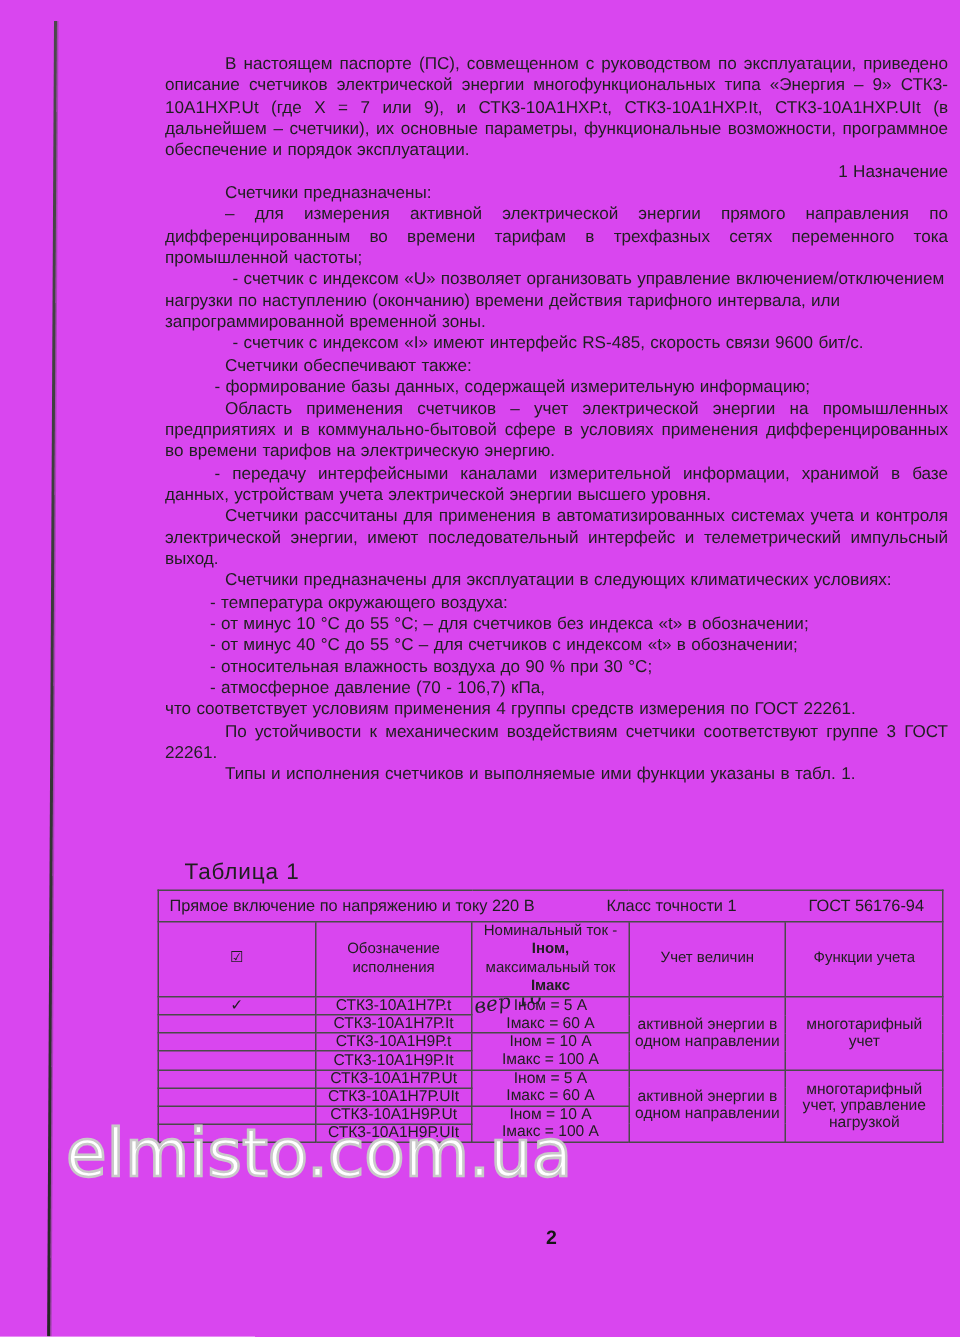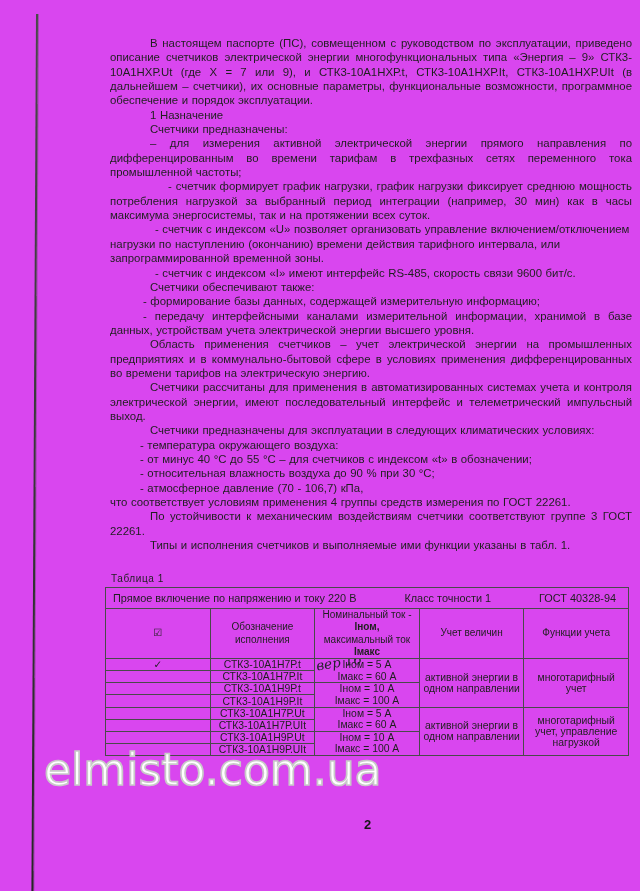--- a/index.html
+++ b/index.html
@@ -16,25 +16,25 @@
     box-shadow:1px 0 0 rgba(70,70,70,0.35);
   }
   .content{position:absolute; left:110px; top:36px; width:522px;}
   .content p{
     margin:0; font-size:11.4px; line-height:14.35px; color:#1f1f1f;
     word-spacing:0.4px;
   }
   .j{text-align:justify;}
   .i40{text-indent:40px}.i45{text-indent:45px}.i58{text-indent:58px}
   .i33{text-indent:33px}.i30{text-indent:30px}.i0{text-indent:0}
-  .gap{margin-top:10px;}
+  .gap{margin-top:10px;text-align:right;}
   .tablewrap{position:absolute; left:105px; top:573px; width:524px;}
   .tbl-label{
-    font-size:10px; color:#1f1f1f; letter-spacing:0.6px;
-    margin:0 0 3px 6px;
+    font-size:15px; color:#1f1f1f; letter-spacing:0.6px;
+    margin:0 0 3px 18px;
   }
   table.tbl{
     border-collapse:collapse; table-layout:fixed; width:524px;
     font-size:10.4px; color:#1f1f1f; border:1.5px solid #3d3d3d;
   }
   table.tbl td{
     border:1px solid #4a4a4a; padding:0 2px; text-align:center;
     vertical-align:middle; overflow:hidden;
   }
   .c0{width:21px}.c1{width:97px}.c2{width:147px}.c3{width:127px}.c4{width:132px}
@@ -73,49 +73,49 @@
 
 <div class="page">
 
   <div class="binding"></div>
 
   <div class="content">
     <p class="j i40">В настоящем паспорте (ПС), совмещенном с руководством по эксплуатации, приведено описание счетчиков электрической энергии многофункциональных типа «Энергия – 9» СТК3-10А1НХР.Ut (где Х = 7 или 9), и СТК3-10А1НХР.t, СТК3-10А1НХР.It, СТК3-10А1НХР.UIt (в дальнейшем – счетчики), их основные параметры, функциональные возможности, программное обеспечение и порядок эксплуатации.</p>
     <p class="i40 gap">1 Назначение</p>
     <p class="i40">Счетчики предназначены:</p>
     <p class="j i40">– для измерения активной электрической энергии прямого направления по дифференцированным во времени тарифам в трехфазных сетях переменного тока промышленной частоты;</p>
-    <p class="j i58">- счетчик формирует график нагрузки, график нагрузки фиксирует среднюю мощность потребления нагрузкой за выбранный период интеграции (например, 30 мин) как в часы максимума энергосистемы, так и на протяжении всех суток.</p>
     <p class="i45">- счетчик с индексом «U» позволяет организовать управление включением/отключением нагрузки по наступлению (окончанию) времени действия тарифного интервала, или запрограммированной временной зоны.</p>
     <p class="i45 nw">- счетчик с индексом «I» имеют интерфейс RS-485, скорость связи 9600 бит/с.</p>
     <p class="i40">Счетчики обеспечивают также:</p>
     <p class="i33 nw">- формирование базы данных, содержащей измерительную информацию;</p>
+    <p class="j i40">Область применения счетчиков – учет электрической энергии на промышленных предприятиях и в коммунально-бытовой сфере в условиях применения дифференцированных во времени тарифов на электрическую энергию.</p>
     <p class="j i33">- передачу интерфейсными каналами измерительной информации, хранимой в базе данных, устройствам учета электрической энергии высшего уровня.</p>
-    <p class="j i40">Область применения счетчиков – учет электрической энергии на промышленных предприятиях и в коммунально-бытовой сфере в условиях применения дифференцированных во времени тарифов на электрическую энергию.</p>
     <p class="j i40">Счетчики рассчитаны для применения в автоматизированных системах учета и контроля электрической энергии, имеют последовательный интерфейс и телеметрический импульсный выход.</p>
     <p class="i40 nw">Счетчики предназначены для эксплуатации в следующих климатических условиях:</p>
     <p class="i30">- температура окружающего воздуха:</p>
+    <p class="i30 nw">- от минус 10 °С до 55 °С; – для счетчиков без индекса «t» в обозначении;</p>
     <p class="i30 nw">- от минус 40 °С до 55 °С – для счетчиков с индексом «t» в обозначении;</p>
     <p class="i30">- относительная влажность воздуха до 90 % при 30 °С;</p>
     <p class="i30">- атмосферное давление (70 - 106,7) кПа,</p>
     <p class="i0 nw">что соответствует условиям применения 4 группы средств измерения по ГОСТ 22261.</p>
     <p class="j i40">По устойчивости к механическим воздействиям счетчики соответствуют группе 3 ГОСТ 22261.</p>
     <p class="i40">Типы и исполнения счетчиков и выполняемые ими функции указаны в табл. 1.</p>
   </div>
 
   <div class="tablewrap">
     <div class="tbl-label">Таблица 1</div>
 
     <table class="tbl">
       <tbody>
           <tr class="tr-top">
         <td colspan="5">
           <div class="topflex">
             <span>Прямое включение по напряжению и току 220 В</span>
             <span>Класс точности 1</span>
-            <span>ГОСТ 40328-94</span>
+            <span>ГОСТ 56176-94</span>
           </div>
         </td>
       </tr>
       <tr class="tr-head">
         <td class="c0 chkhead">☑</td>
         <td class="c1">Обозначение исполнения</td>
         <td class="c2">
           <div><span>Номинальный ток - </span><b>Iном,</b></div>
           <div><span>максимальный ток </span><b>Iмакс</b></div>
         </td>

